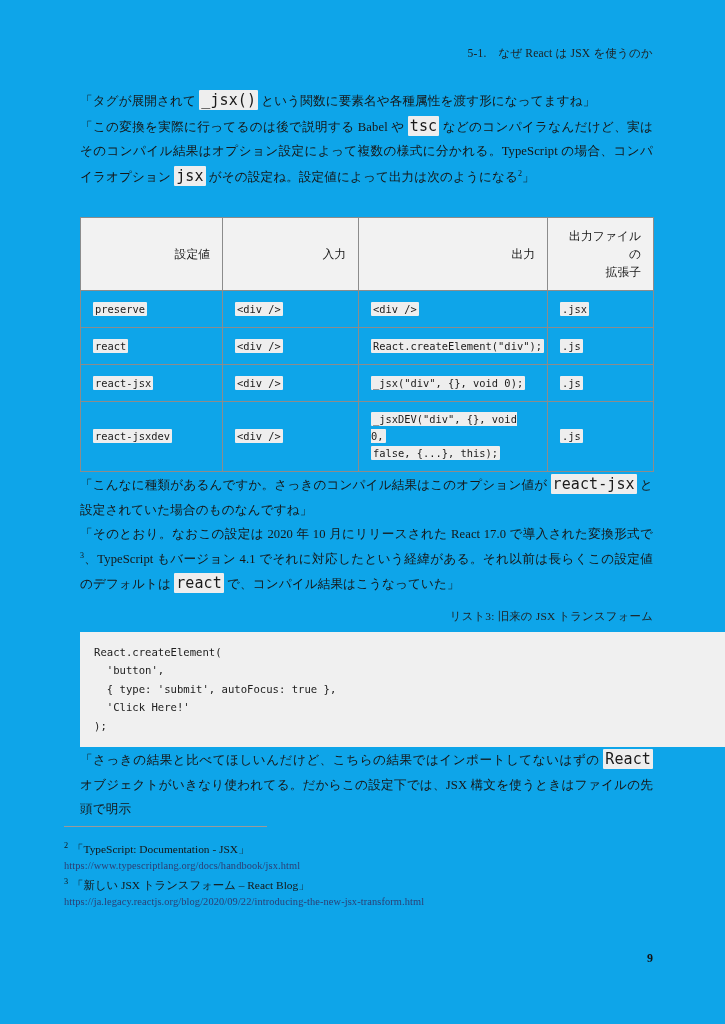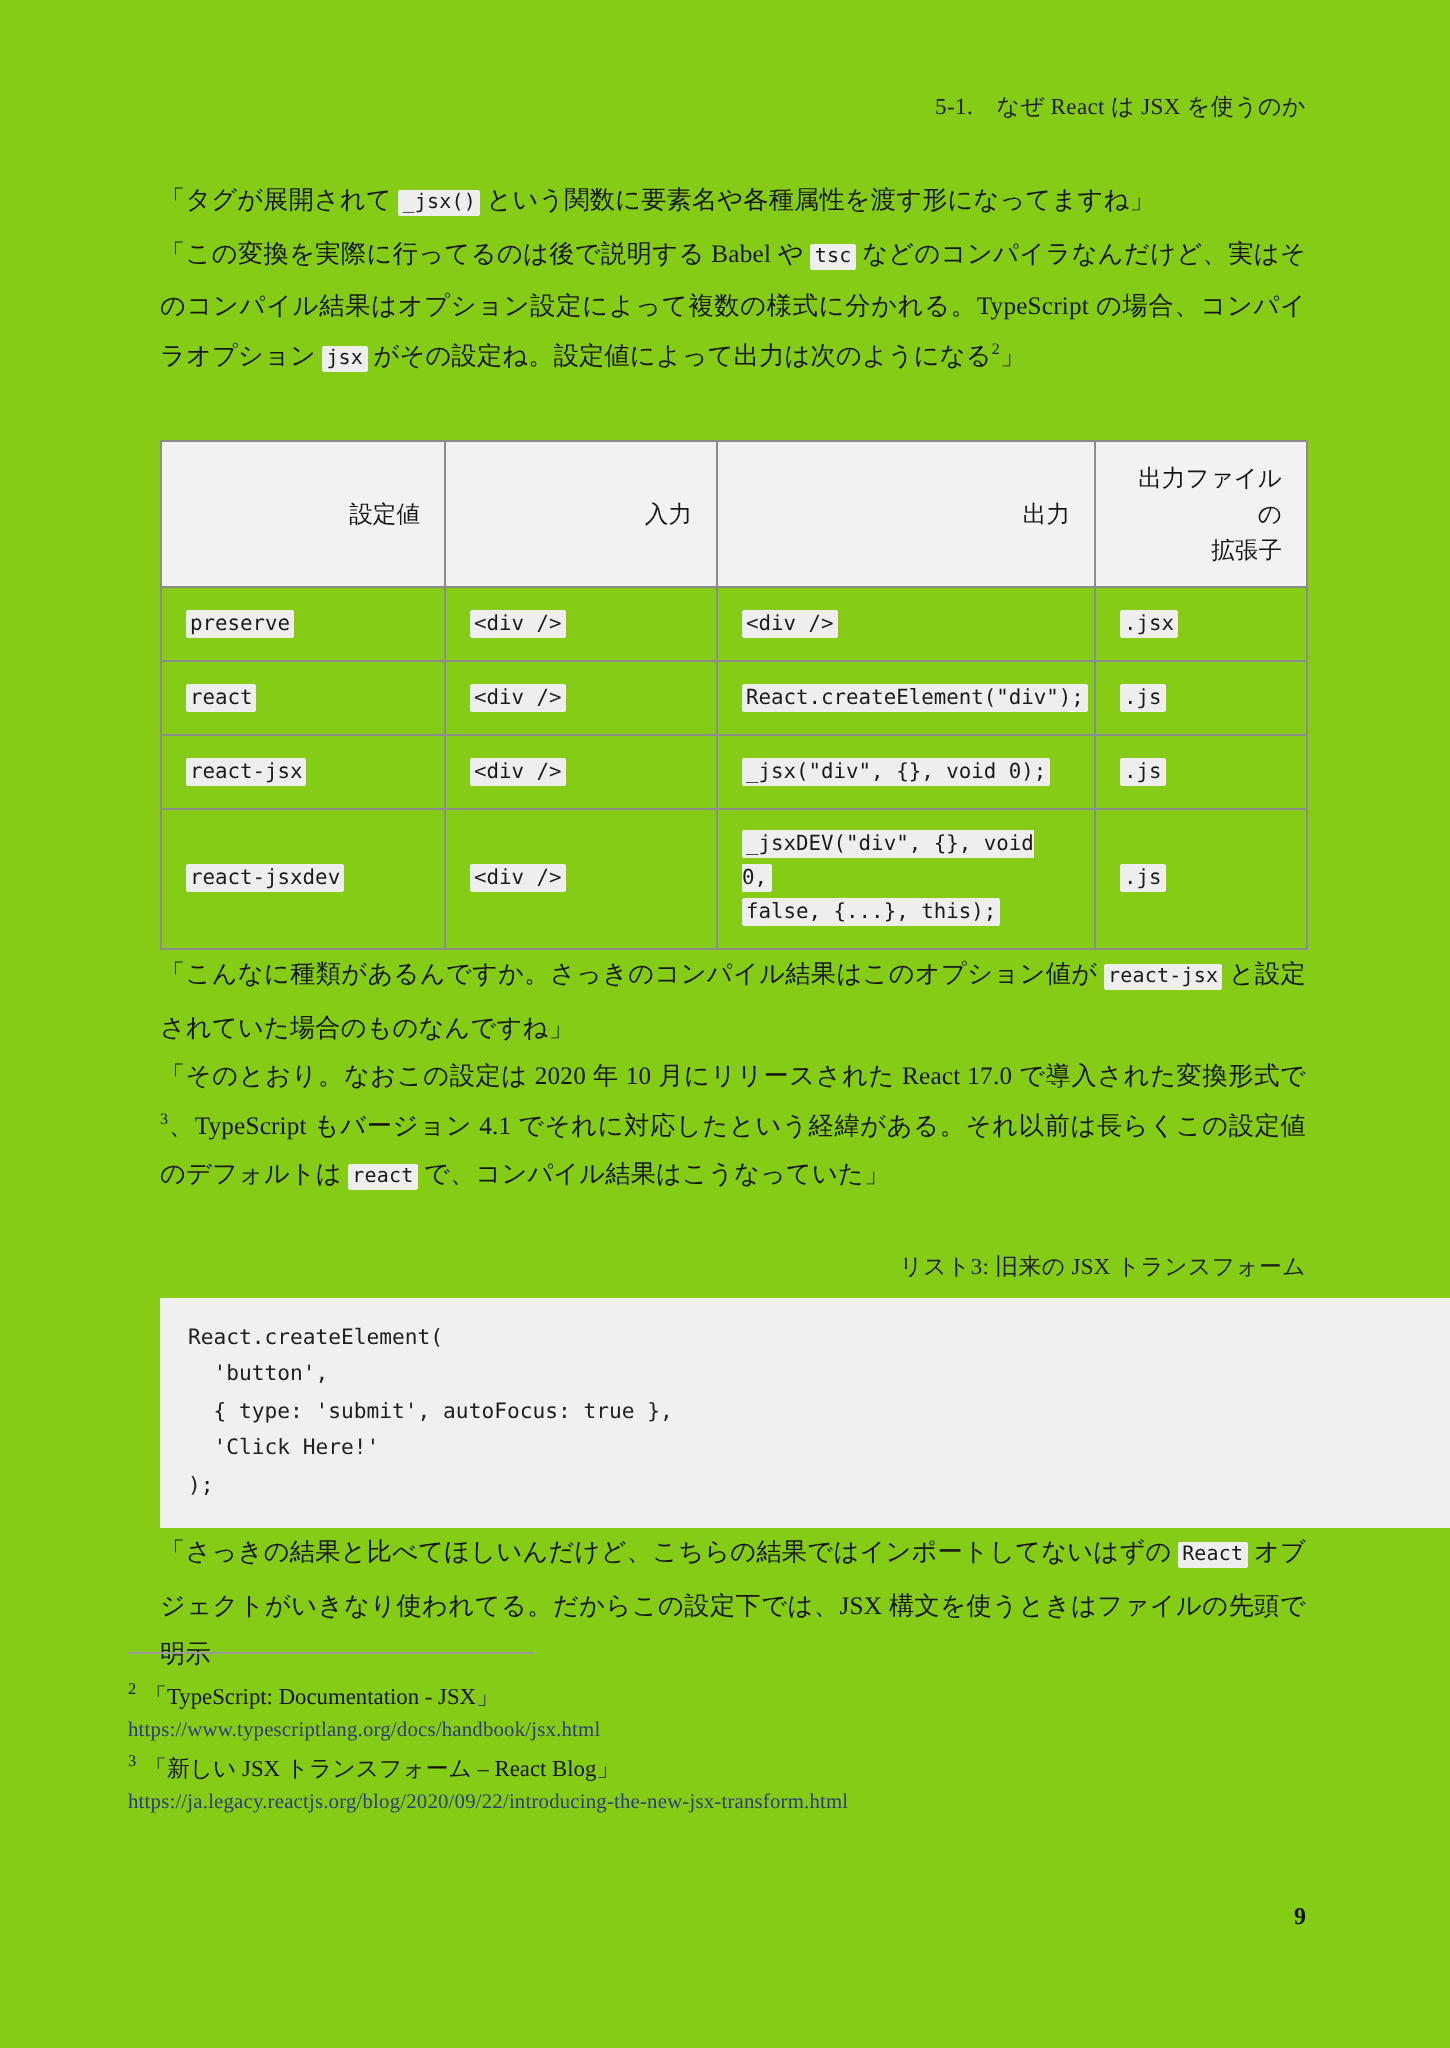--- a/index.html
+++ b/index.html
@@ -9,21 +9,21 @@
   }
   body {
     font-family: "Liberation Serif", "DejaVu Serif", serif;
     color: #1a1a1a;
     -webkit-font-smoothing: antialiased;
   }
   .page {
     position: relative;
     width: 725px;
     height: 1024px;
-    background: #84cc16;
+    background: #0ea5e9;
     overflow: hidden;
     box-sizing: border-box;
     text-decoration: underline;
   }
 
   
   .running-header {
     position: absolute;
     top: 46px;
     right: 72px;
@@ -47,21 +47,21 @@
     line-height: 24.5px;
     text-align: justify;
     text-justify: inter-character;
     color: #161616;
     letter-spacing: 0.1px;
   }
   p.para + p.para { margin-top: 0px; }
 
   code.inline {
     font-family: "DejaVu Sans Mono", "Liberation Mono", monospace;
-    font-size: 10px;
+    font-size: 15px;
     background: #eeeeee;
     padding: 1px 2px;
     border-radius: 1px;
     color: #1a1a1a;
   }
   sup.fnref {
     font-size: 8px;
     vertical-align: super;
     line-height: 0;
   }
@@ -109,21 +109,21 @@
   .col1 { width: 142px; }
   .col2 { width: 136px; }
   .col3 { width: 189px; }
   .col4 { width: 106px; }
 
   
   .after-table { margin-top: 26px; }
 
   
   .listing-caption {
-    margin-top: 24px;
+    margin-top: 12px;
     font-size: 11.4px;
     text-align: right;
     color: #1f1f1f;
     letter-spacing: 0.2px;
   }
   pre.codeblock {
     margin: 8px 0 0 0;
     background: #f0f0f0;
     padding: 11px 14px 12px 14px;
     font-family: "DejaVu Sans Mono", "Liberation Mono", monospace;

